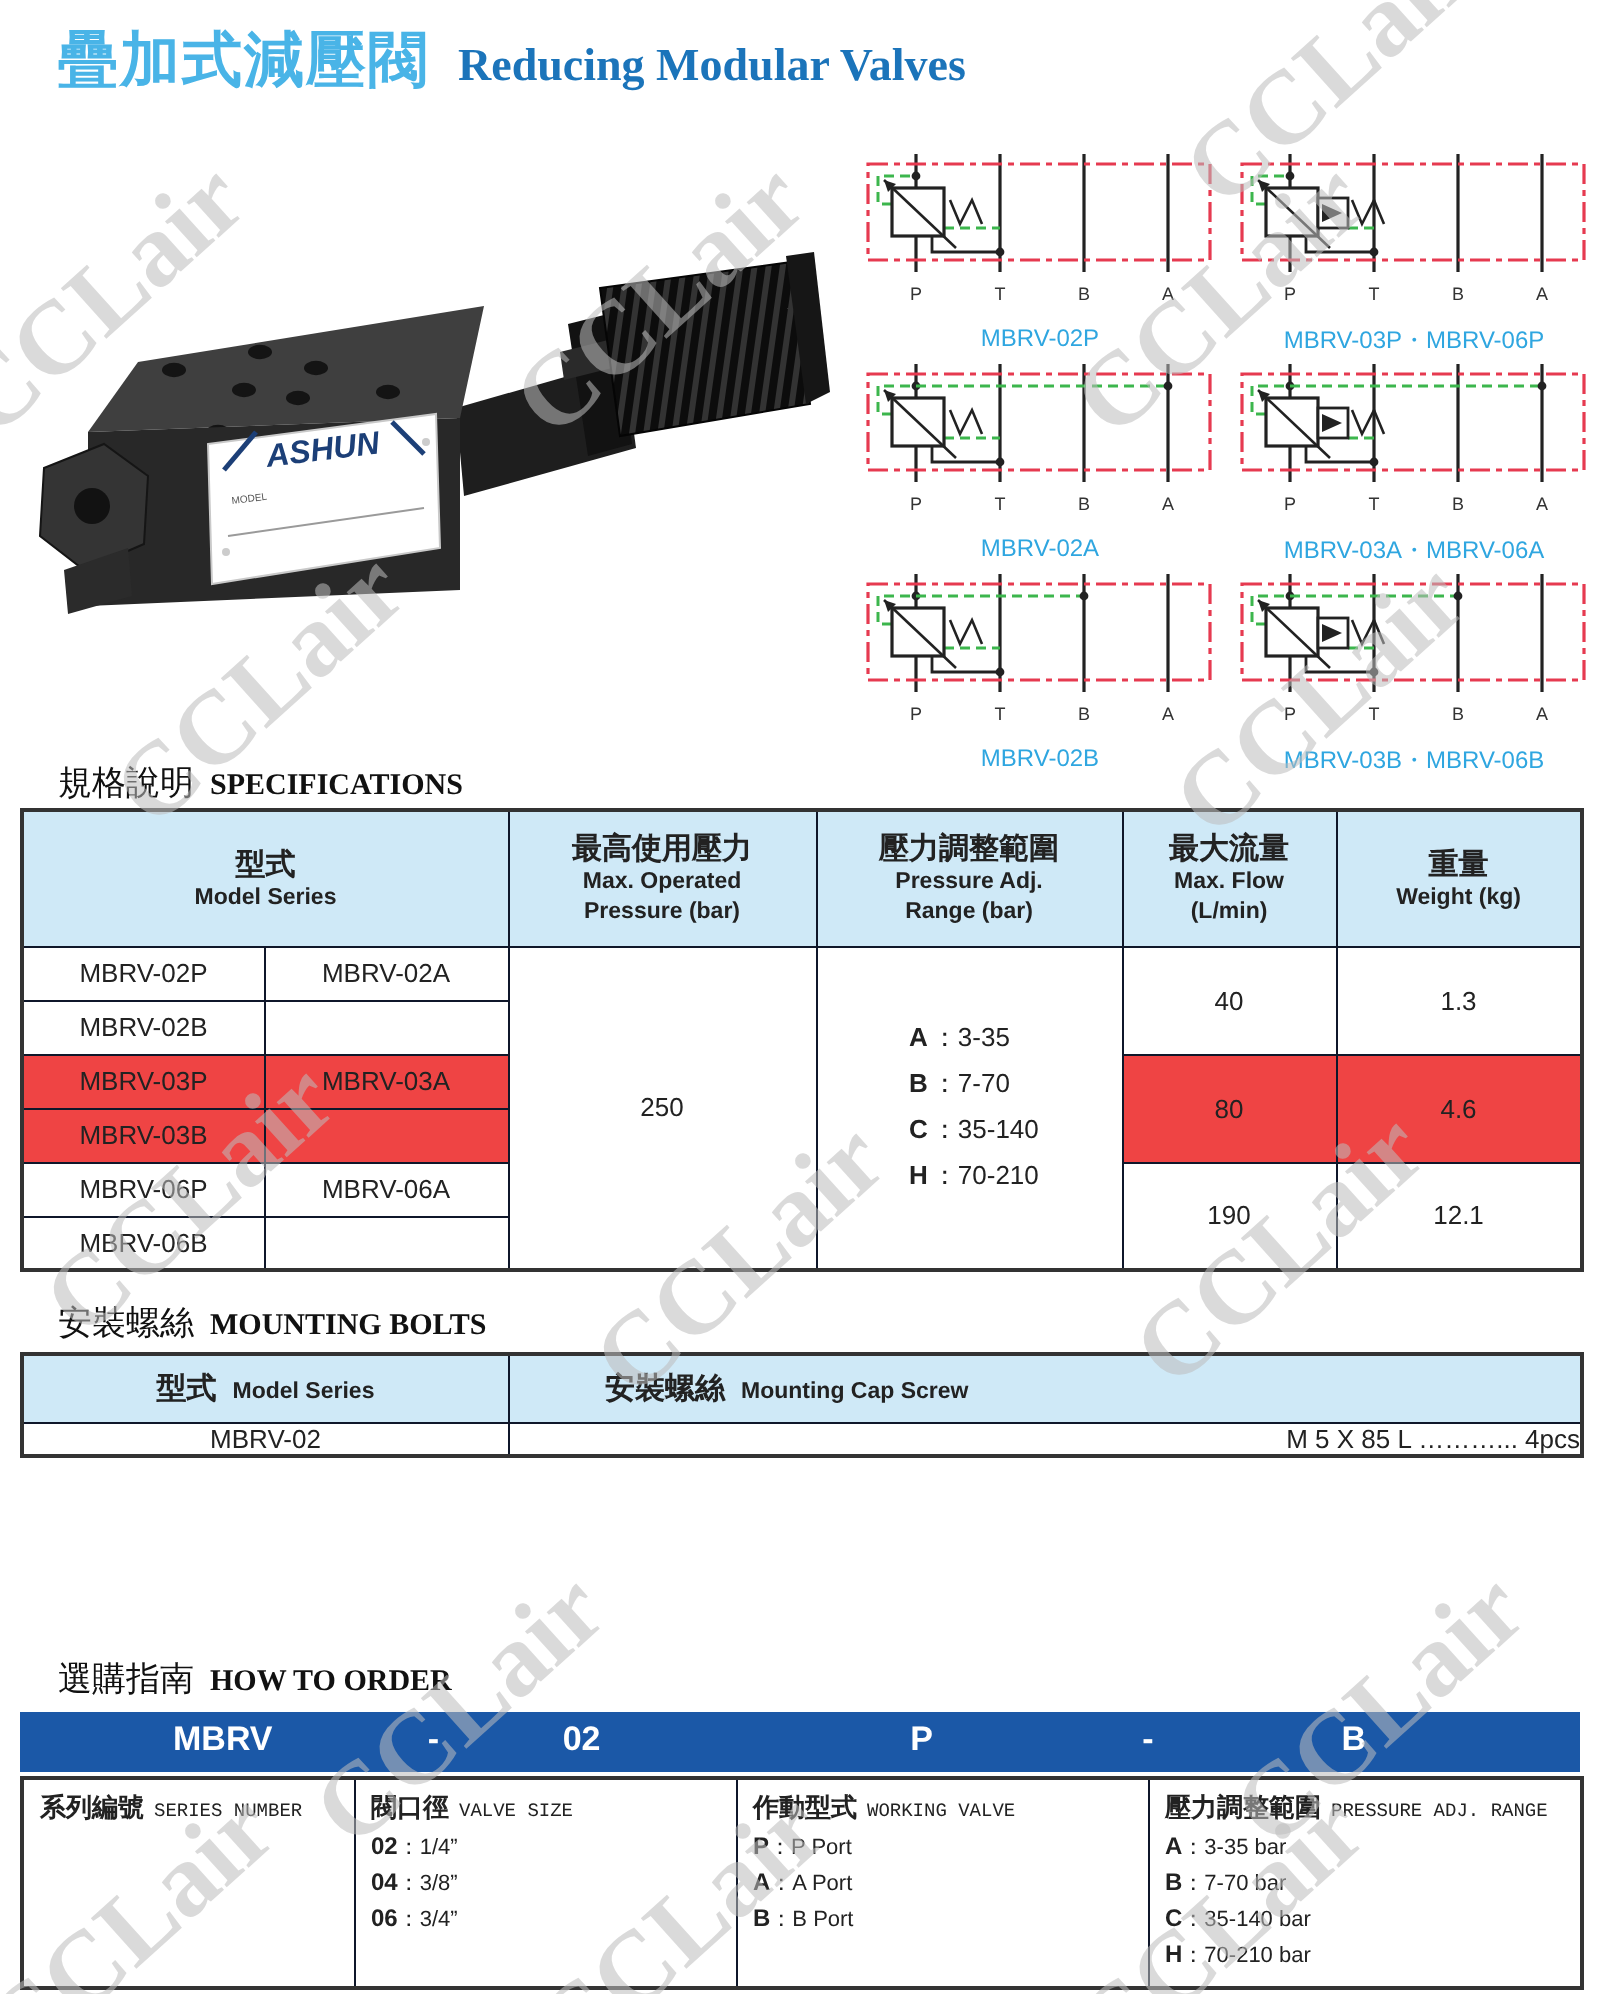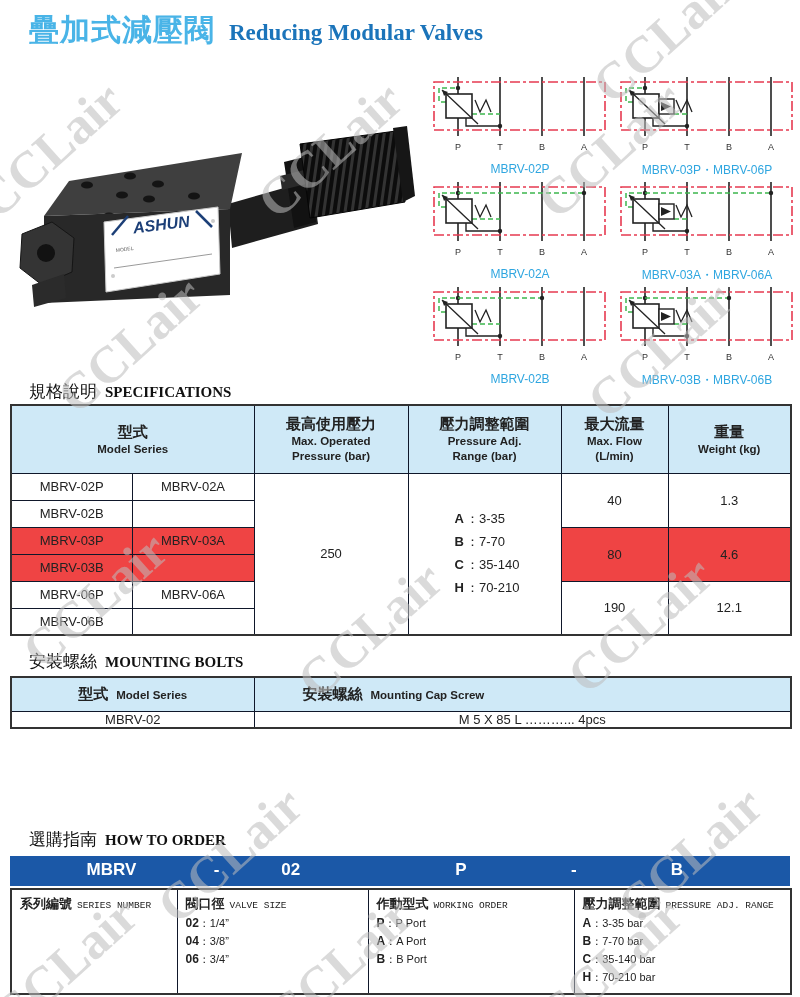--- a/index.html
+++ b/index.html
@@ -41,21 +41,21 @@
   
   #spec-table thead tr{height:68px;}
   #spec-table tbody tr{height:27px;}
   #spec-table .ranges{text-align:left;padding-left:46px;vertical-align:middle;}
   #spec-table .ranges div{margin:5px 0;font-size:13px;}
   #spec-table .ranges b{margin-right:2px;}
 
   
   #mount-table thead tr{height:34px;}
   #mount-table tbody tr{height:14px;}
-  #mount-table .screw{text-align:center;padding-left:20px;}
+  #mount-table .screw{text-align:right;padding-left:20px;}
   #mount-table .hdr-screw{text-align:left;padding-left:48px;}
   #mount-table .hdr-screw .en,#mount-table .hdr-model .en{display:inline;margin-left:8px;}
   #mount-table .hdr-model .zh,#mount-table .hdr-screw .zh{display:inline;}
 
   
   .order-bar{position:absolute;left:10px;top:856px;width:780px;height:30px;background:#1b58a7;}
   .order-bar span{position:absolute;top:4px;transform:translateX(-50%);
     color:#fff;font-weight:bold;font-size:17px;}
   #order-table{top:888px;}
   #order-table td{vertical-align:top;text-align:left;padding:5px 8px;}
@@ -388,21 +388,21 @@
       <td>
         <div class="col-hd"><span class="zh">系列編號</span><span class="en">SERIES NUMBER</span></div>
       </td>
       <td>
         <div class="col-hd"><span class="zh">閥口徑</span><span class="en">VALVE SIZE</span></div>
         <div class="opt"><b>02</b><span>：1/4”</span></div>
         <div class="opt"><b>04</b><span>：3/8”</span></div>
         <div class="opt"><b>06</b><span>：3/4”</span></div>
       </td>
       <td>
-        <div class="col-hd"><span class="zh">作動型式</span><span class="en">WORKING ORDER</span></div>
+        <div class="col-hd"><span class="zh">作動型式</span><span class="en">WORKING VALVE</span></div>
         <div class="opt"><b>P</b><span>：P Port</span></div>
         <div class="opt"><b>A</b><span>：A Port</span></div>
         <div class="opt"><b>B</b><span>：B Port</span></div>
       </td>
       <td>
         <div class="col-hd"><span class="zh">壓力調整範圍</span><span class="en">PRESSURE ADJ. RANGE</span></div>
         <div class="opt"><b>A</b><span>：3-35 bar</span></div>
         <div class="opt"><b>B</b><span>：7-70 bar</span></div>
         <div class="opt"><b>C</b><span>：35-140 bar</span></div>
         <div class="opt"><b>H</b><span>：70-210 bar</span></div>

